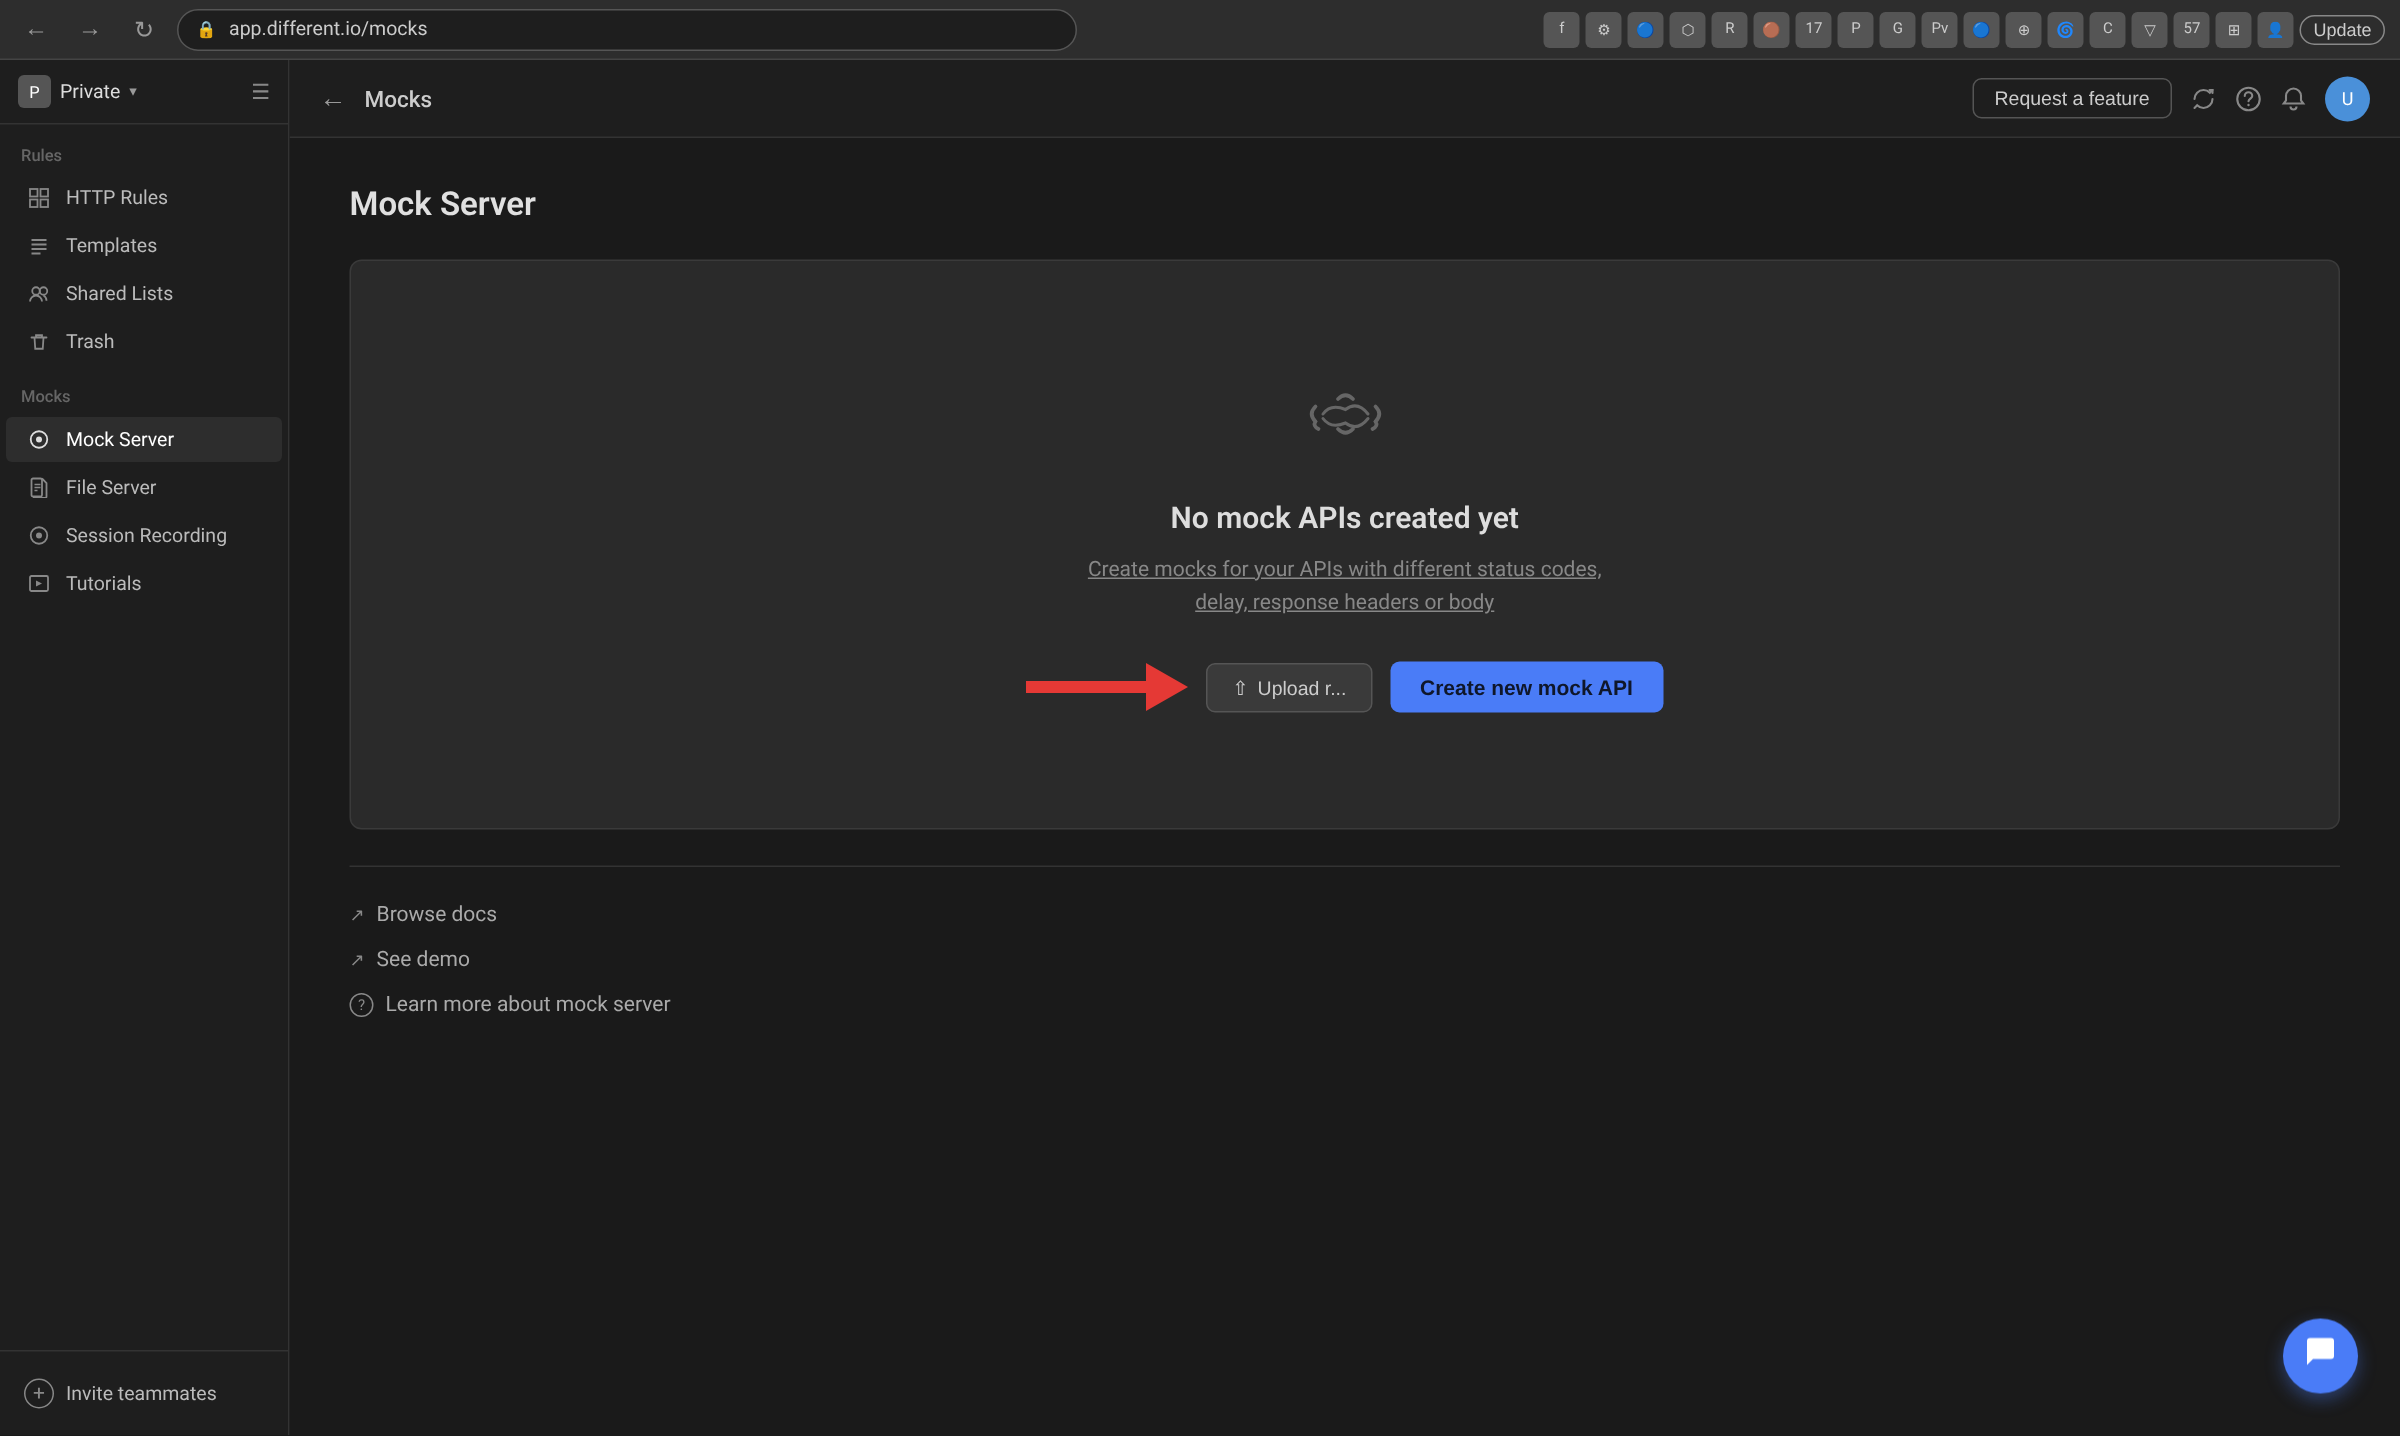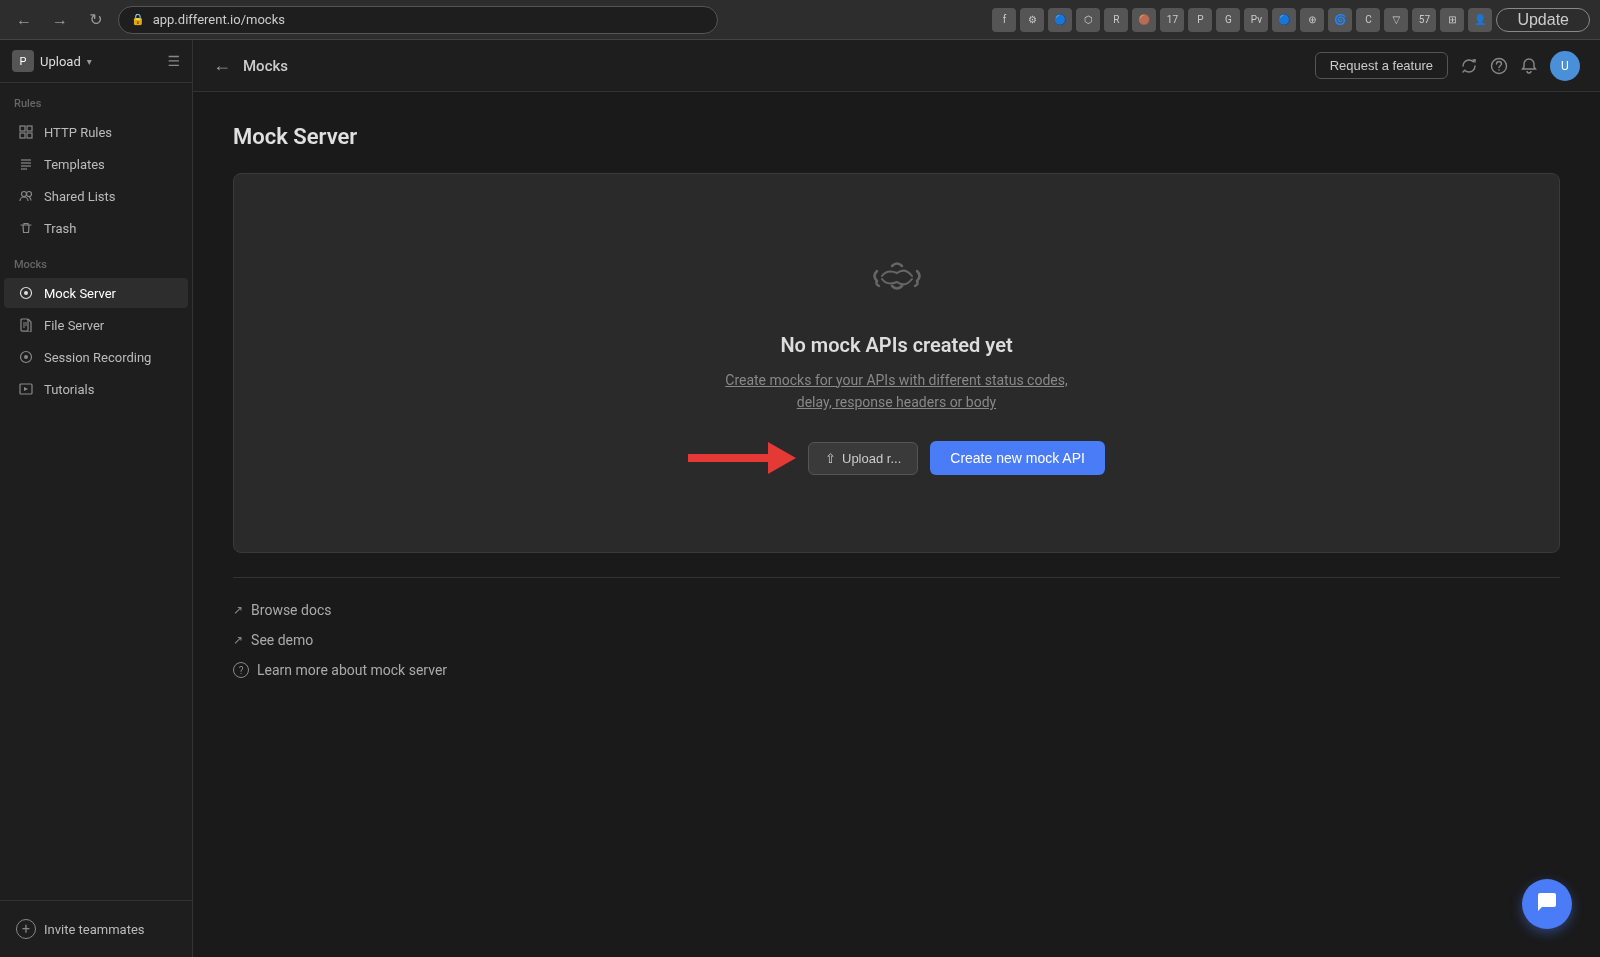--- a/index.html
+++ b/index.html
@@ -56,22 +56,22 @@
     .ext-icon {
       width: 24px; height: 24px; border-radius: 4px;
       background: #555; display: flex; align-items: center; justify-content: center;
       font-size: 10px; color: #ccc;
     }
     .update-btn {
       background: transparent;
       border: 1px solid #888;
       border-radius: 12px;
       color: #ccc;
-      font-size: 16px;
-      padding: 2px 20px;
+      font-size: 12px;
+      padding: 2px 8px;
       cursor: pointer;
     }
 
     
     .app-layout {
       display: flex;
       flex: 1;
       overflow: hidden;
     }
 
@@ -290,25 +290,25 @@
       width: 0; height: 0;
       border-top: 16px solid transparent;
       border-bottom: 16px solid transparent;
       border-left: 28px solid #e53935;
     }
 
     .create-mock-btn {
       background: #4a7cf7;
       border: none;
       border-radius: 6px;
-      color: #ffffff;
+      color: #0f172a;
       font-size: 14px;
       padding: 9px 20px;
       cursor: pointer;
-      font-weight: 400;
+      font-weight: 700;
     }
 
     
     .links-section {
       display: flex;
       flex-direction: column;
       gap: 14px;
     }
 
     .external-link {
@@ -383,21 +383,21 @@
     <button class="update-btn">Update</button>
   </div>
 </div>
 
 <div class="app-layout">
 
   <div class="sidebar">
     <div class="sidebar-top">
       <div class="workspace-selector">
         <div class="workspace-avatar">P</div>
-        <span class="workspace-name">Upload</span>
+        <span class="workspace-name">Private</span>
         <span class="chevron-down">▾</span>
       </div>
       <button class="sidebar-filter-btn">☰</button>
     </div>
 
     <div class="sidebar-section-label">Rules</div>
 
     <div class="sidebar-item">
       <span class="sidebar-item-icon">
         <svg width="14" height="14" viewBox="0 0 14 14" fill="none">

